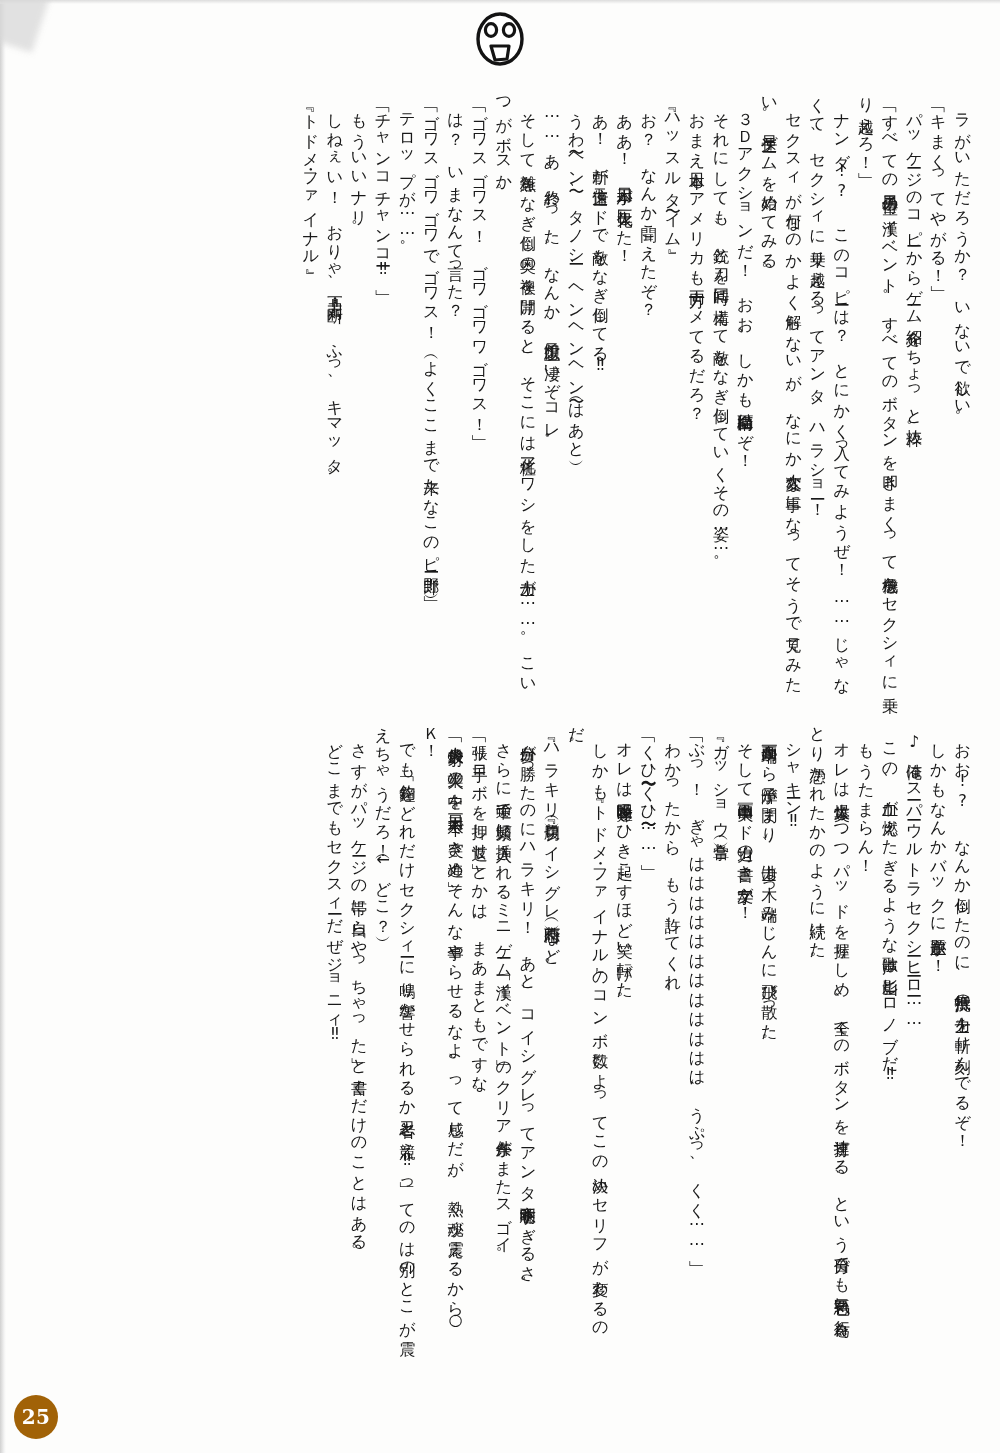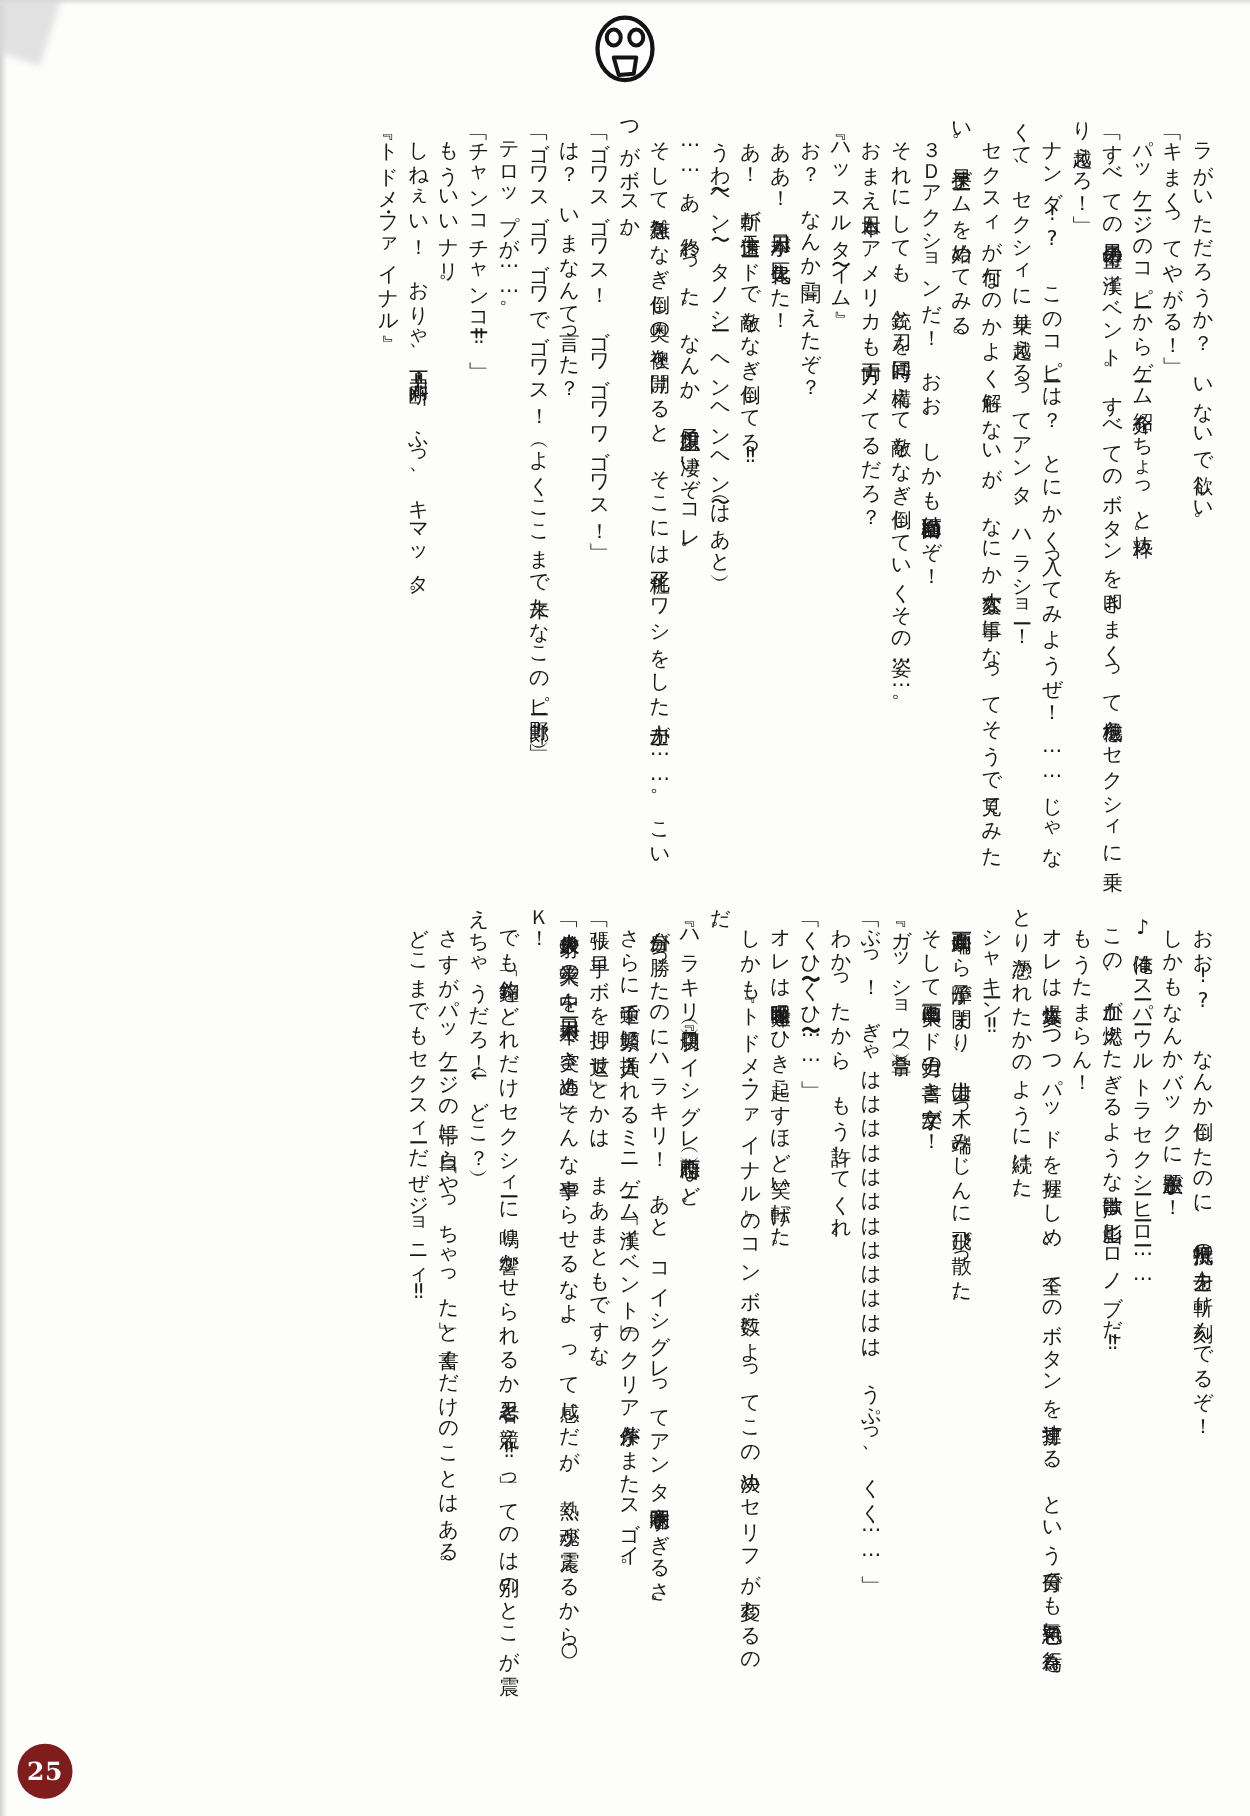--- a/index.html
+++ b/index.html
@@ -83,21 +83,21 @@
   }
 
   
   #page-number {
     position: absolute;
     left: 14px;
     bottom: 14px;
     width: 44px;
     height: 44px;
     border-radius: 50%;
-    background: #7f1d1d;
+    background: #a16207;
     color: #fff;
     display: flex;
     align-items: center;
     justify-content: center;
     font-family: "DejaVu Serif", "Liberation Serif", serif;
     font-weight: 700;
     font-size: 20px;
     letter-spacing: .02em;
   }
 </style>

